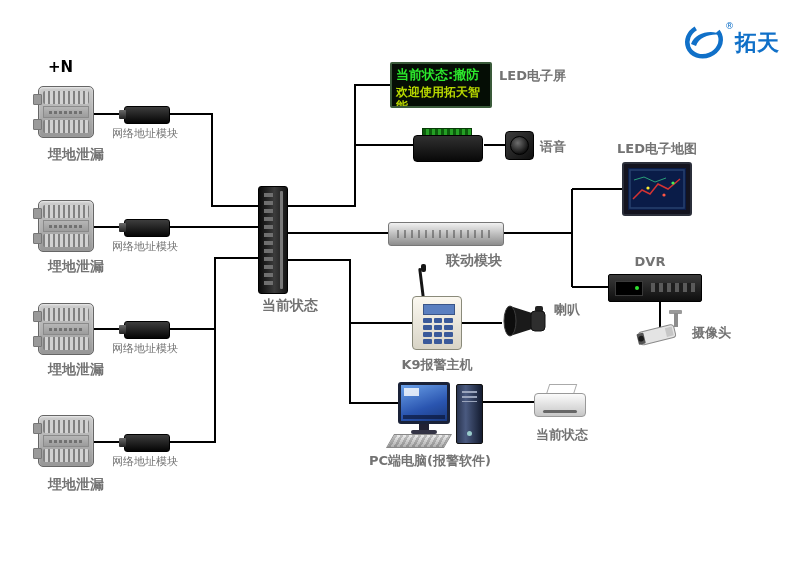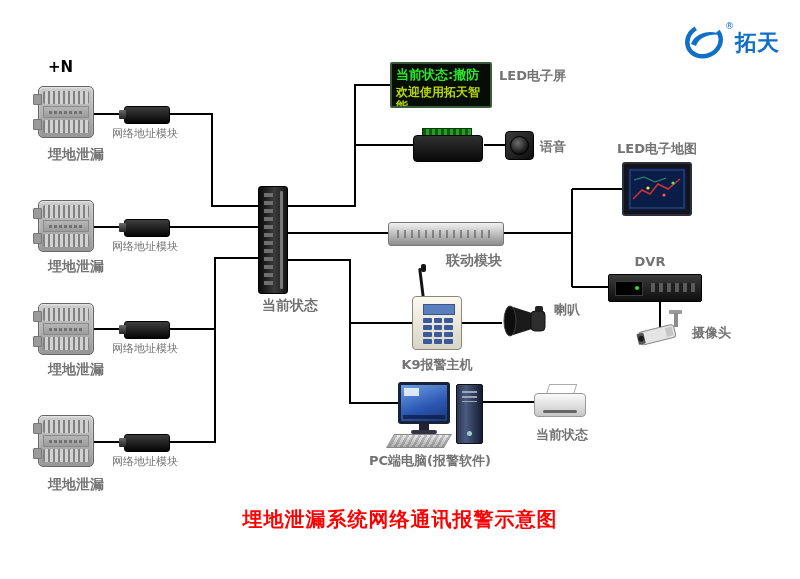--- a/index.html
+++ b/index.html
@@ -301,15 +301,14 @@
 
   <div class="logo">
     <svg width="48" height="42" viewBox="0 0 48 42">
       <ellipse cx="21" cy="21" rx="17" ry="15" fill="none" stroke="#1070c8" stroke-width="4.5" stroke-dasharray="72 24" transform="rotate(-22 21 21)"></ellipse>
       <path d="M8 24 C12 12 30 9 38 15 C30 13 16 16 13 26 Z" fill="#1070c8"></path>
     </svg>
     <span class="reg">®</span>
     <span class="brand-text">拓天</span>
   </div>
 
-  <div class="diagram-title">埋地泄漏系统网络通讯报警示意图</div>
 
 </div>
 
 </body></html>

